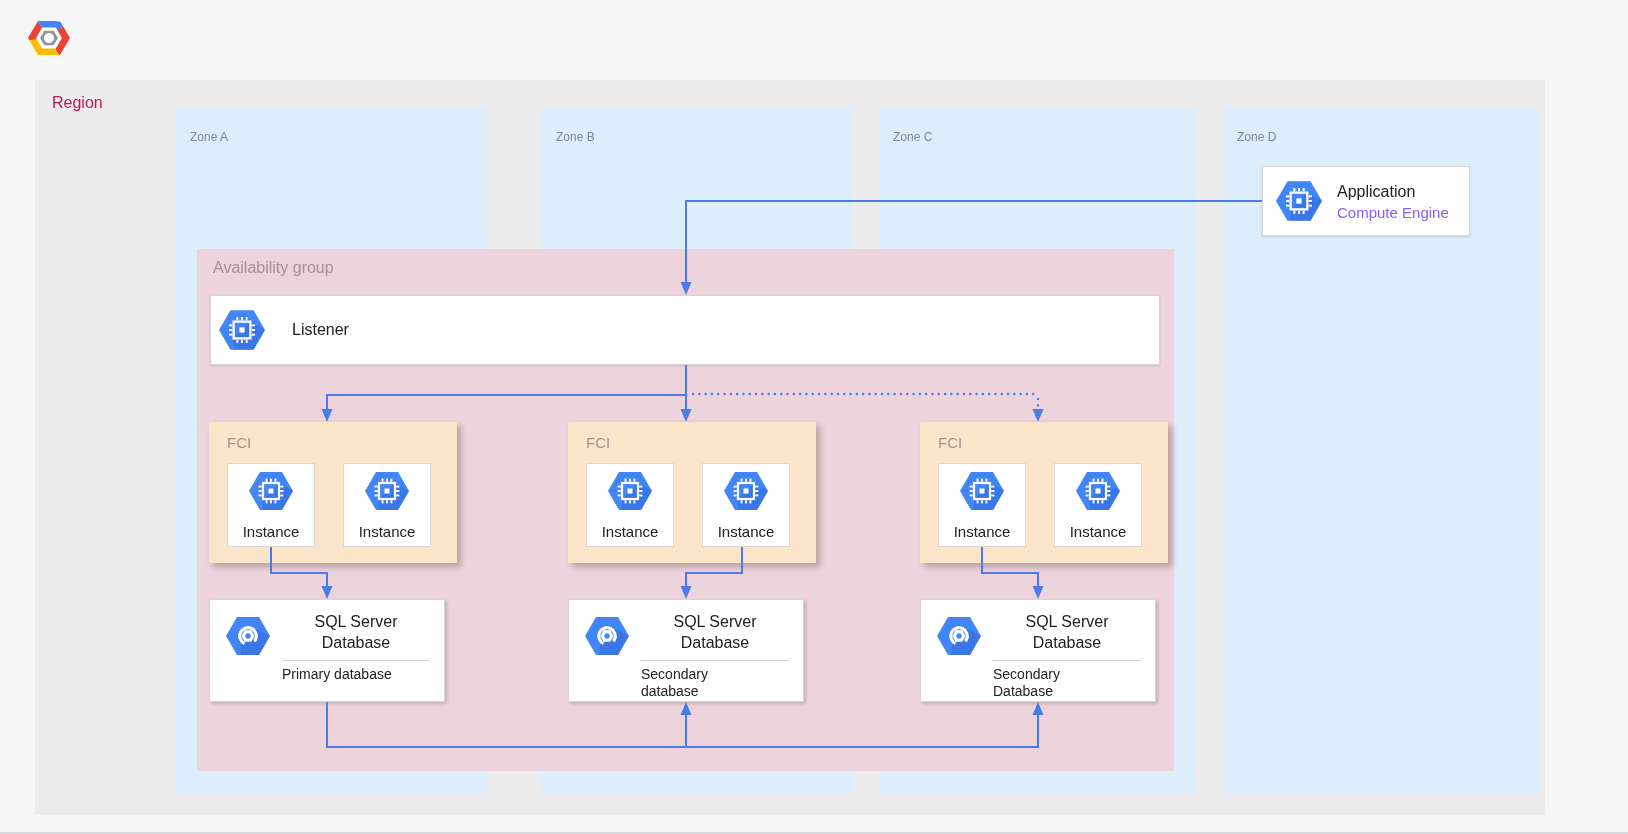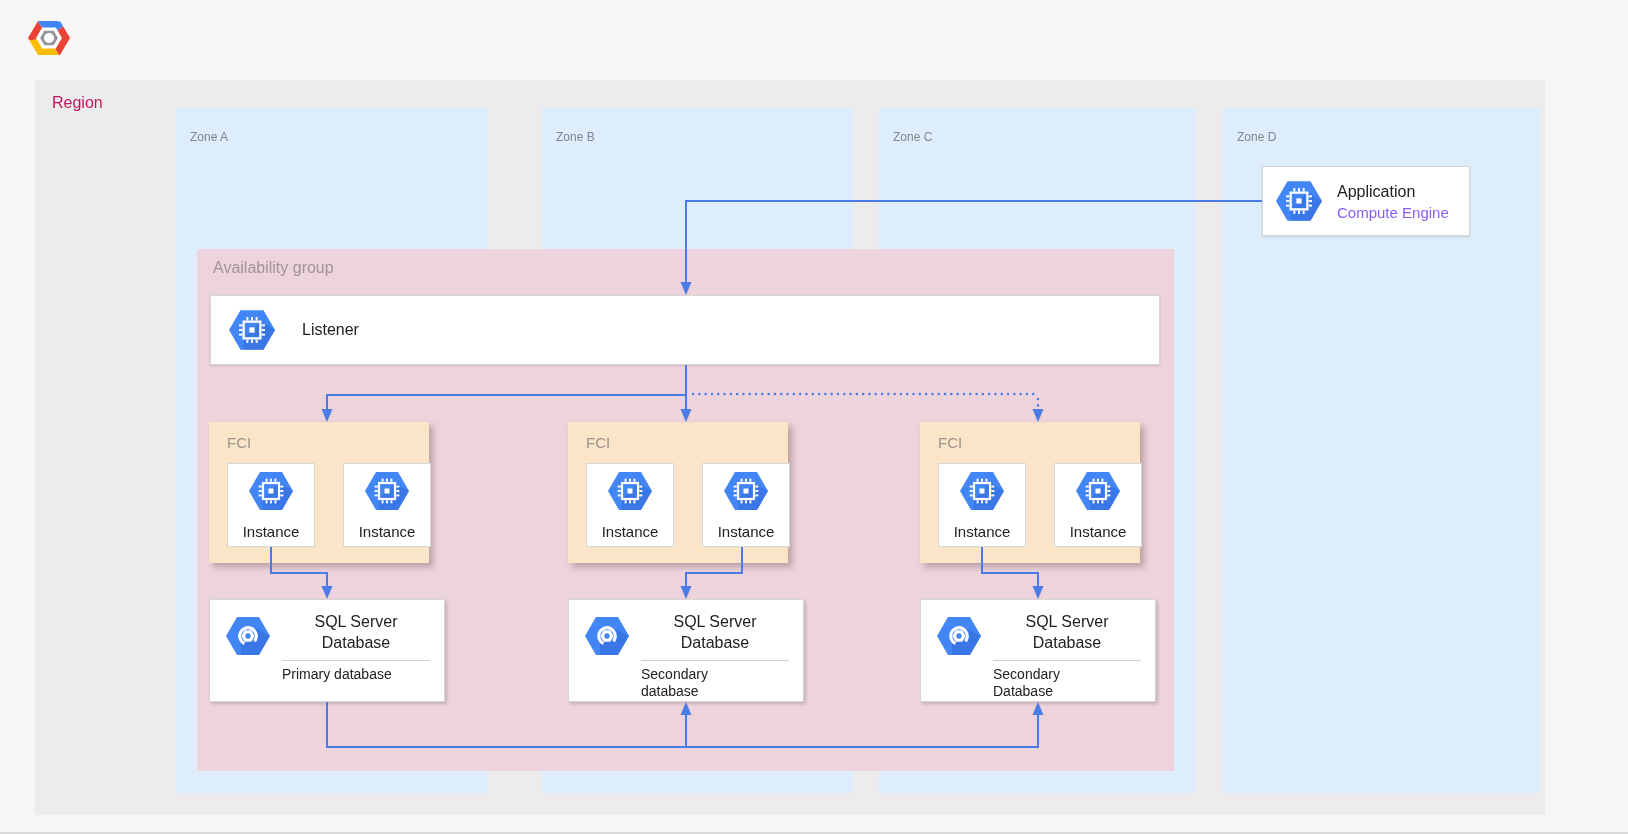--- a/index.html
+++ b/index.html
@@ -24,23 +24,23 @@
   
   .ag{position:absolute;left:197px;top:249px;width:977px;height:522px;background:#ecd3dc;}
   .ag-label{position:absolute;left:213px;top:259px;font-size:16px;color:#a2929b;}
   
   .wcard{position:absolute;background:#fff;border:1px solid #d6d6d6;box-sizing:border-box;}
   .app-card{left:1262px;top:166px;width:208px;height:70px;display:flex;align-items:center;
     padding-left:13px;gap:15px;box-shadow:0 1px 2px rgba(0,0,0,.12);}
   .card-title{font-size:16px;color:#212121;line-height:1.25;}
   .card-sub{font-size:15px;color:#8b5cf6;margin-top:2px;}
   .listener-card{left:210px;top:295px;width:950px;height:70px;display:flex;align-items:center;
-    padding-left:18px;gap:27px;box-shadow:0 1px 2px rgba(0,0,0,.12);}
-  
-  .fci{position:absolute;top:422px;width:220px;height:141px;background:#fbe5c8;
+    padding-left:8px;gap:27px;box-shadow:0 1px 2px rgba(0,0,0,.12);}
+  
+  .fci{position:absolute;top:422px;width:248px;height:141px;background:#fbe5c8;
     box-shadow:4px 4px 6px rgba(92,70,58,.35);}
   .fci-1{left:209px;} .fci-2{left:568px;} .fci-3{left:920px;}
   .fci-label{position:absolute;left:18px;top:12px;font-size:15px;color:#9b958e;}
   .fci-cards{position:absolute;left:18px;top:41px;display:flex;gap:28px;}
   .instance{width:88px;height:84px;background:#fff;border:1px solid #d8d8d8;box-sizing:border-box;
     display:flex;flex-direction:column;align-items:center;justify-content:space-between;
     padding:8px 0 6px;}
   .instance-label{font-size:15px;color:#212121;}
   
   .db{position:absolute;top:599px;width:236px;height:103px;background:#fff;border:1px solid #d6d6d6;

